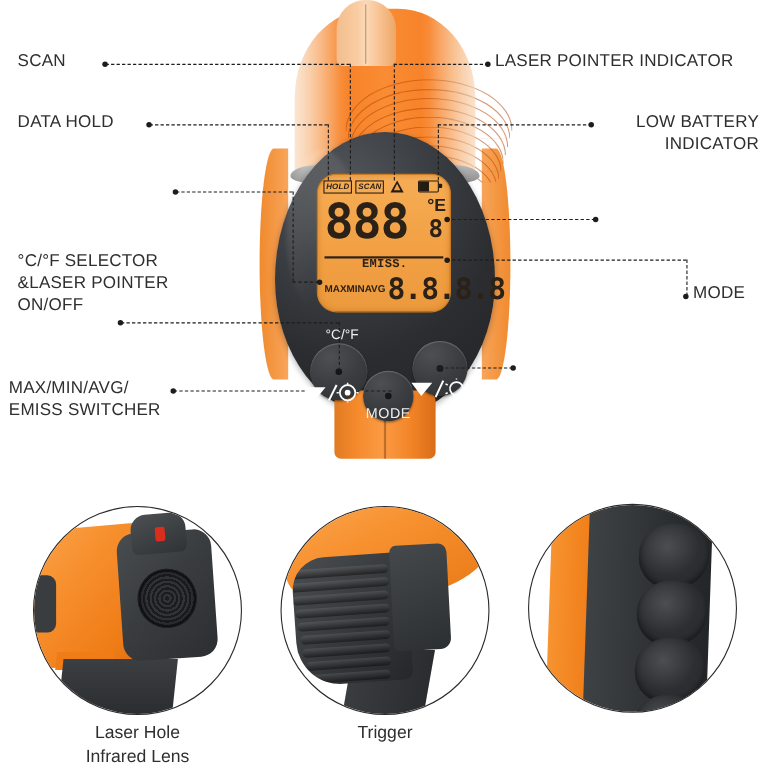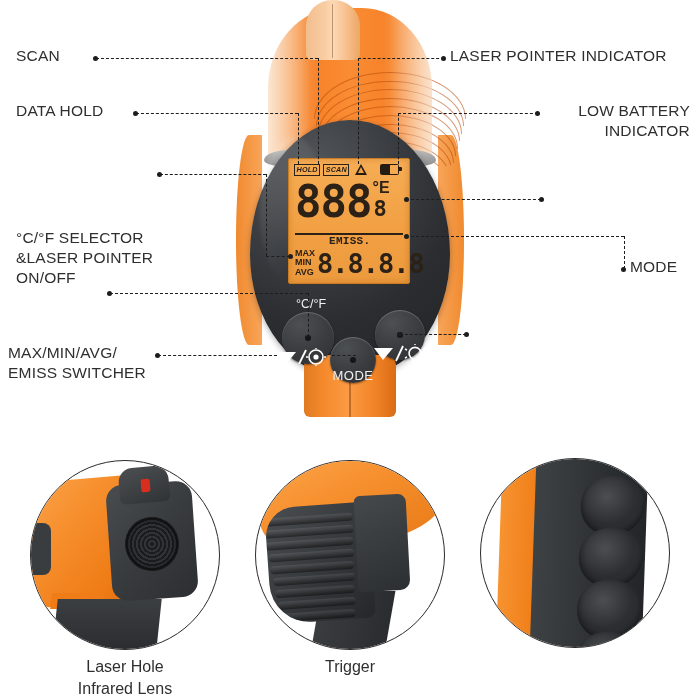--- a/index.html
+++ b/index.html
@@ -119,21 +119,21 @@
   }
   .handle:after{
     content:"";position:absolute;left:45px;top:0;width:1.6px;height:62px;
     background:rgba(120,55,10,.45);
   }
 
   
   .lcd{
     position:absolute;left:288px;top:158px;width:120px;height:124px;
     background:linear-gradient(180deg,#f6ad55 0%,#f2a043 55%,#eb9a3d 100%);
-    border-radius:2px;
+    border-radius:18px;
     border:1px solid #c97c22;
     box-shadow:inset 0 0 6px rgba(160,80,10,.35);
     font-family:"DejaVu Sans Mono", monospace;
   }
   .lcd-top{
     position:absolute;left:5px;top:4px;width:110px;height:13px;
     display:flex;align-items:center;gap:3px;
   }
   .badge{
     border:1.3px solid #2a2118;
@@ -159,21 +159,21 @@
     position:relative;width:17px;height:9px;margin-left:10px;
     border:1.3px solid #241c13;border-radius:1.5px;
     background:linear-gradient(90deg,#241c13 0 55%,transparent 55% 100%);
   }
   .bat-ico:after{
     content:"";position:absolute;right:-3.2px;top:2px;width:2.4px;height:4px;
     background:#241c13;border-radius:0 1px 1px 0;
   }
   .main-row{
     position:absolute;left:6px;top:19px;width:108px;height:54px;
-    display:flex;align-items:flex-start;
+    display:flex;align-items:flex-start;gap:16px;
   }
   .big-digits{
     font-size:44px;line-height:48px;letter-spacing:-1px;
     color:#2b2117;font-weight:bold;
   }
   .unit-col{margin-left:1px;margin-top:2px;display:flex;flex-direction:column;align-items:flex-start;}
   .unit-cf{
     font-size:16px;line-height:15px;color:#2b2117;font-weight:bold;
     font-family:"Liberation Sans", sans-serif;
   }
@@ -185,21 +185,21 @@
   }
   .emiss-lbl{
     position:absolute;left:40px;top:76px;
     font-size:11px;font-weight:bold;color:#2b2117;
     font-family:Liberation Mono, monospace;letter-spacing:.3px;text-align:center;
   }
   .bottom-row{
     position:absolute;left:6px;top:88px;width:110px;height:32px;display:flex;align-items:center;
   }
   .mma{
-    display:flex;flex-direction:column;font-size:9px;line-height:9.6px;
+    display:flex;flex-direction:row;font-size:9px;line-height:9.6px;
     font-weight:bold;color:#2b2117;font-family:"Liberation Sans", sans-serif;
     margin-right:2px;
   }
   .small-digits{
     font-size:27px;line-height:29px;color:#2b2117;font-weight:bold;letter-spacing:-1px;
   }
 
   
   .btn{
     position:absolute;border-radius:50%;

